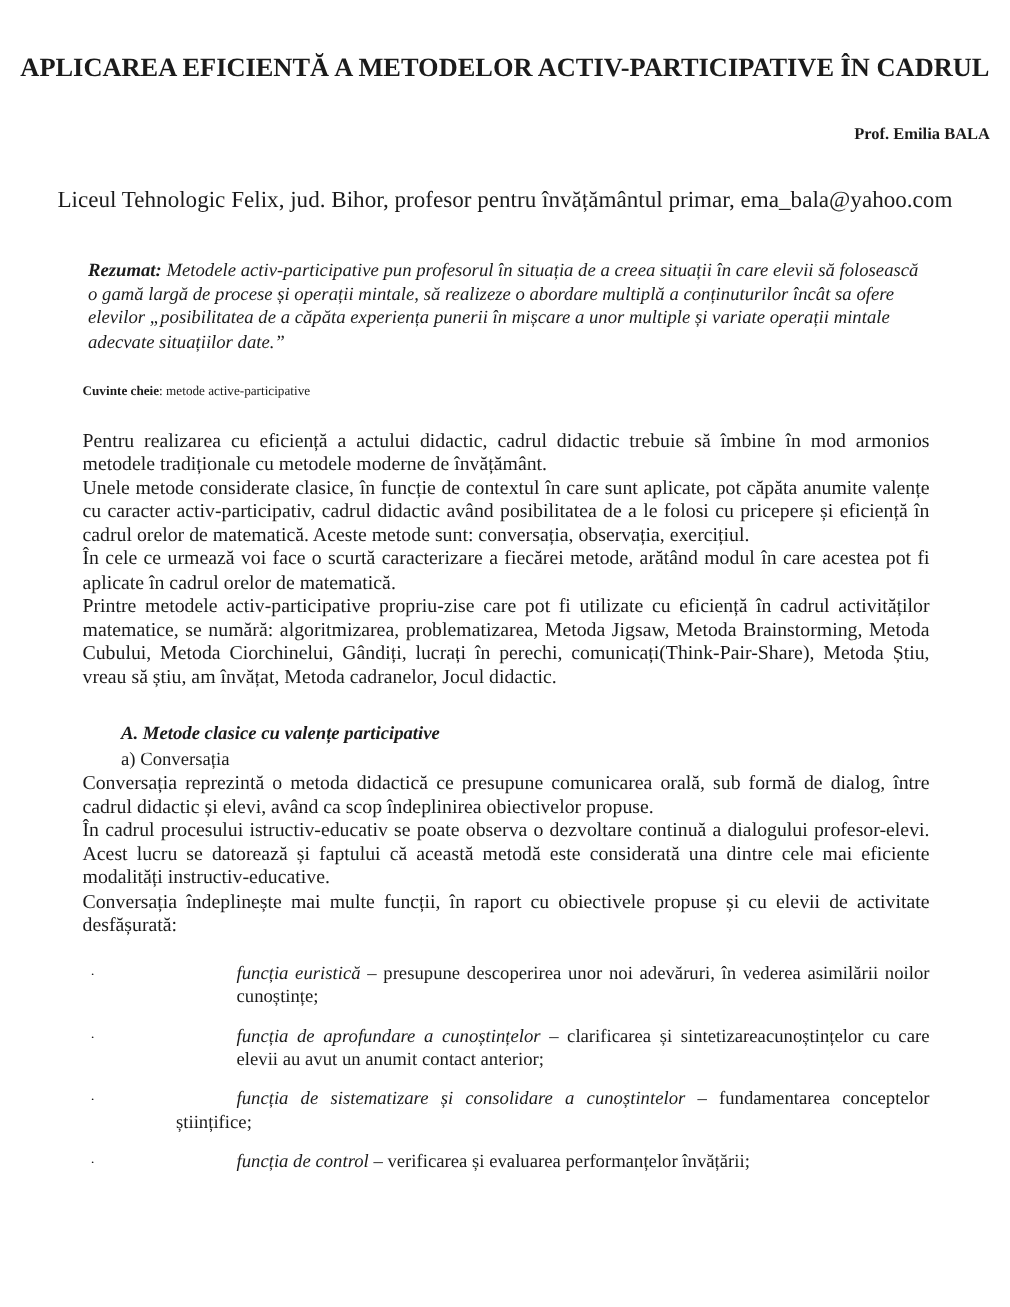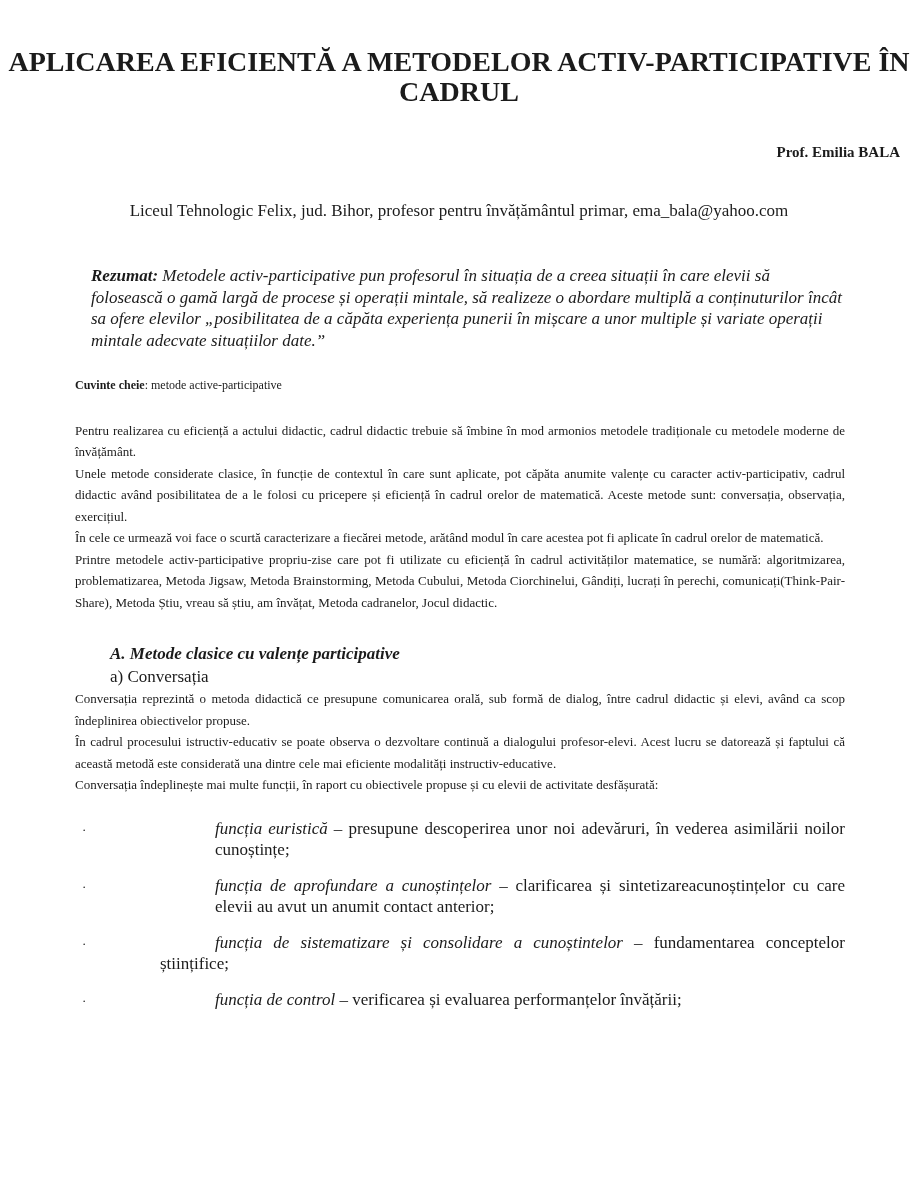--- a/index.html
+++ b/index.html
@@ -14,59 +14,59 @@
     background: #ffffff;
     color: #1b1b1b;
     font-family: "Liberation Serif", serif;
     overflow: hidden;
   }
   .title {
     margin: 0;
     padding-top: 47px;
     text-align: center;
     font-weight: bold;
-    font-size: 28px;
+    font-size: 24px;
     line-height: 30px;
   }
   .title-line { display: block; }
   .author {
     margin-top: 33px;
     padding-right: 18px;
     text-align: right;
     font-weight: bold;
     font-size: 15px;
     line-height: 24px;
   }
   .affiliation {
     margin-top: 36px;
     text-align: center;
-    font-size: 17px;
+    font-size: 21px;
     line-height: 22px;
   }
   .content {
     margin-left: 75px;
     margin-right: 73px; 
   }
   .abstract {
-    margin: 43px 0 0 16px;
+    margin: 43px 0 0 5px;
     font-style: italic;
     font-size: 17px;
     line-height: 21.5px;
     text-align: left;
   }
   .b { font-weight: bold; }
   .keywords {
     margin: 24px 0 0 0;
     font-size: 12px;
     line-height: 21.5px;
   }
   .paras { margin-top: 23px; }
   .jp {
     margin: 0;
-    font-size: 13px;
+    font-size: 18px;
     line-height: 21.5px;
     text-align: justify;
   }
   .section-heading {
     margin-top: 29px;
     padding-left: 35px;
     font-weight: bold;
     font-style: italic;
     font-size: 17px;
     line-height: 23px;

